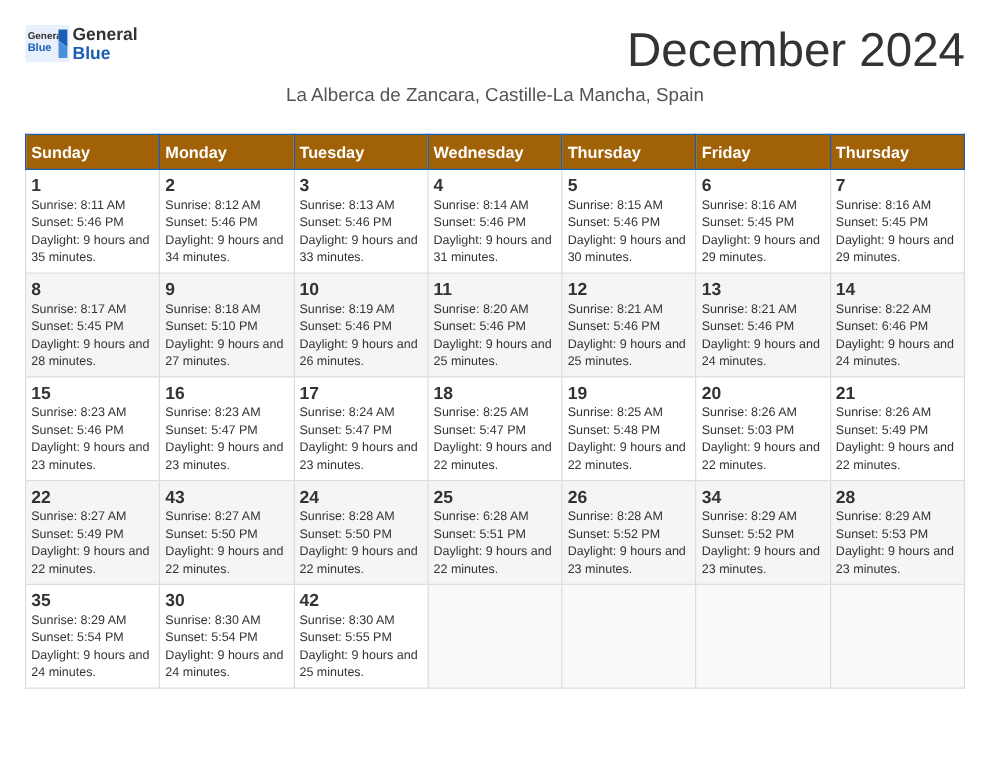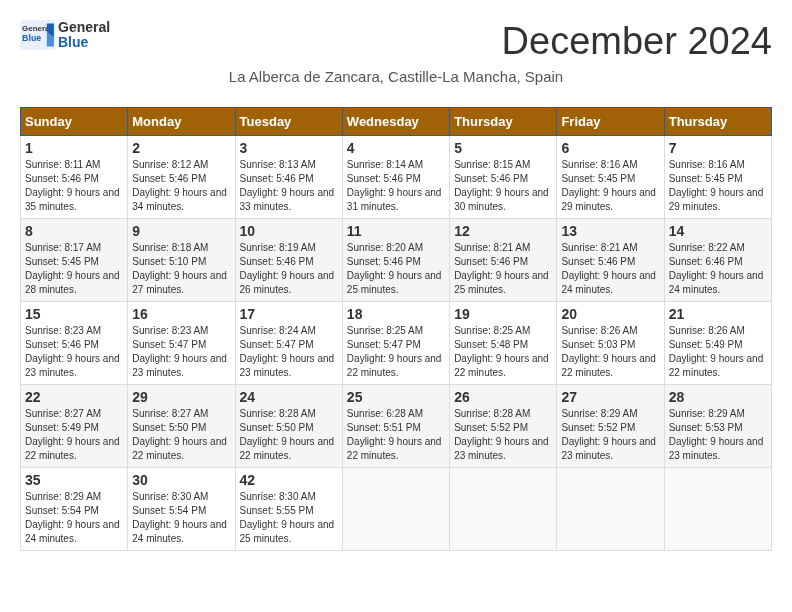--- a/index.html
+++ b/index.html
@@ -272,21 +272,21 @@
         </tr>
         <tr>
           <td>
             <span class="day-num">22</span>
             <div class="day-info">Sunrise: 8:27 AM
 Sunset: 5:49 PM
 Daylight: 9 hours
 and 22 minutes.</div>
           </td>
           <td>
-            <span class="day-num">29</span>
+            <span class="day-num">43</span>
             <div class="day-info">Sunrise: 8:27 AM
 Sunset: 5:50 PM
 Daylight: 9 hours
 and 22 minutes.</div>
           </td>
           <td>
             <span class="day-num">24</span>
             <div class="day-info">Sunrise: 8:28 AM
 Sunset: 5:50 PM
 Daylight: 9 hours
@@ -300,21 +300,21 @@
 and 22 minutes.</div>
           </td>
           <td>
             <span class="day-num">26</span>
             <div class="day-info">Sunrise: 8:28 AM
 Sunset: 5:52 PM
 Daylight: 9 hours
 and 23 minutes.</div>
           </td>
           <td>
-            <span class="day-num">27</span>
+            <span class="day-num">34</span>
             <div class="day-info">Sunrise: 8:29 AM
 Sunset: 5:52 PM
 Daylight: 9 hours
 and 23 minutes.</div>
           </td>
           <td>
             <span class="day-num">28</span>
             <div class="day-info">Sunrise: 8:29 AM
 Sunset: 5:53 PM
 Daylight: 9 hours

